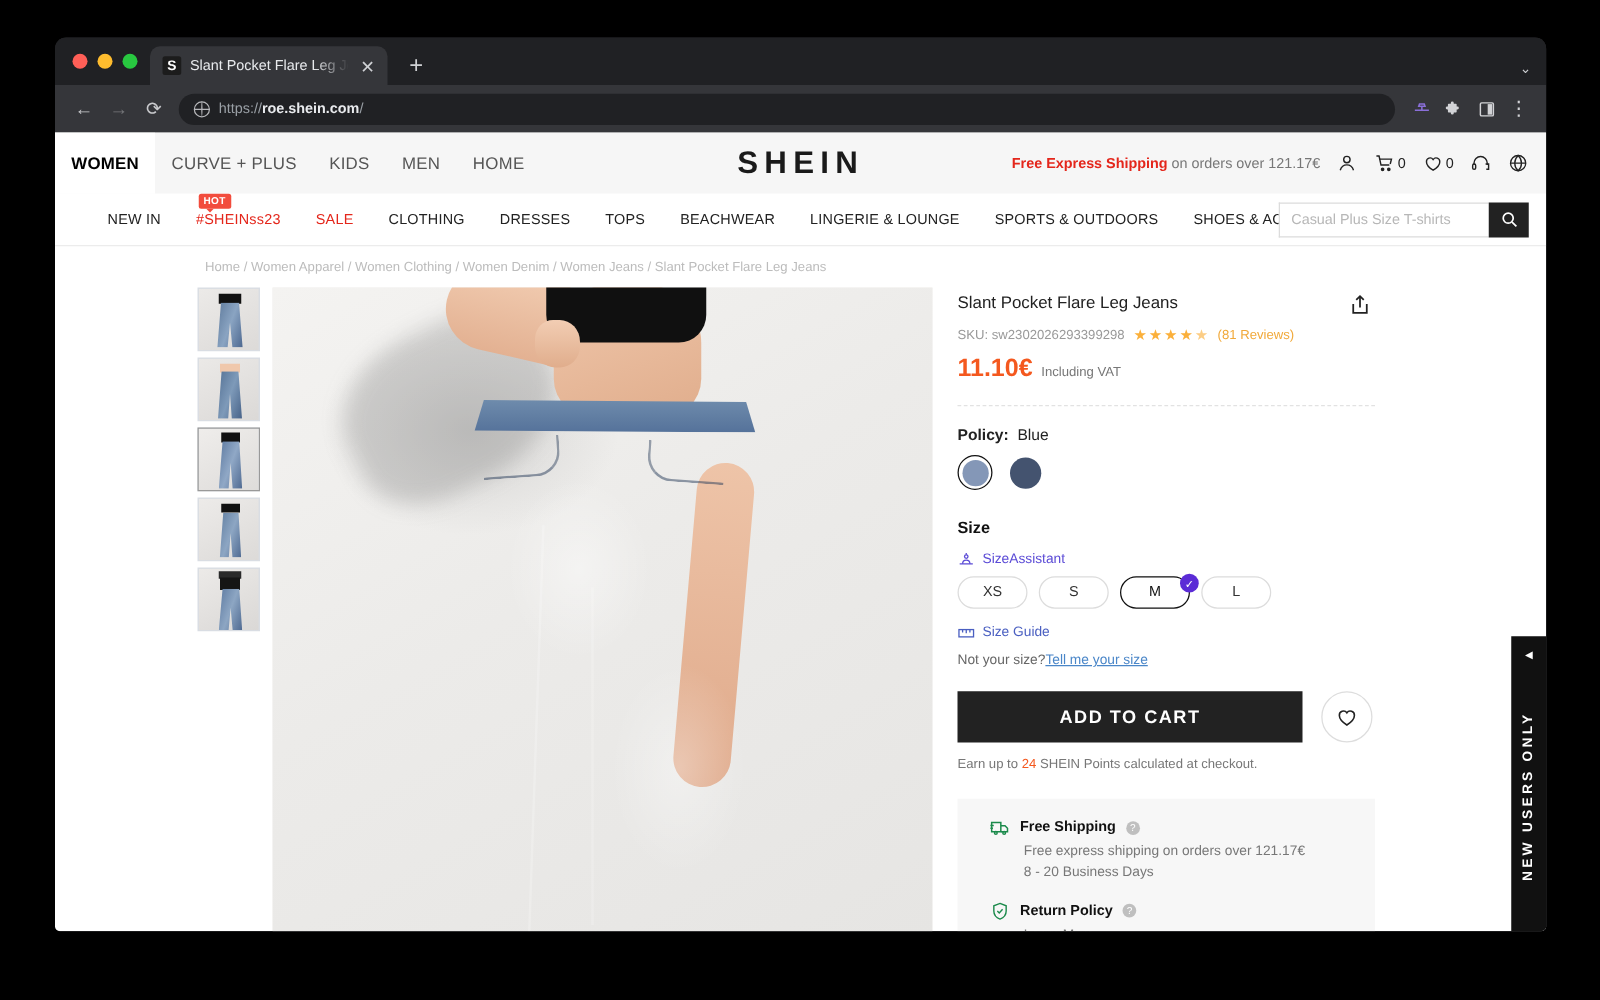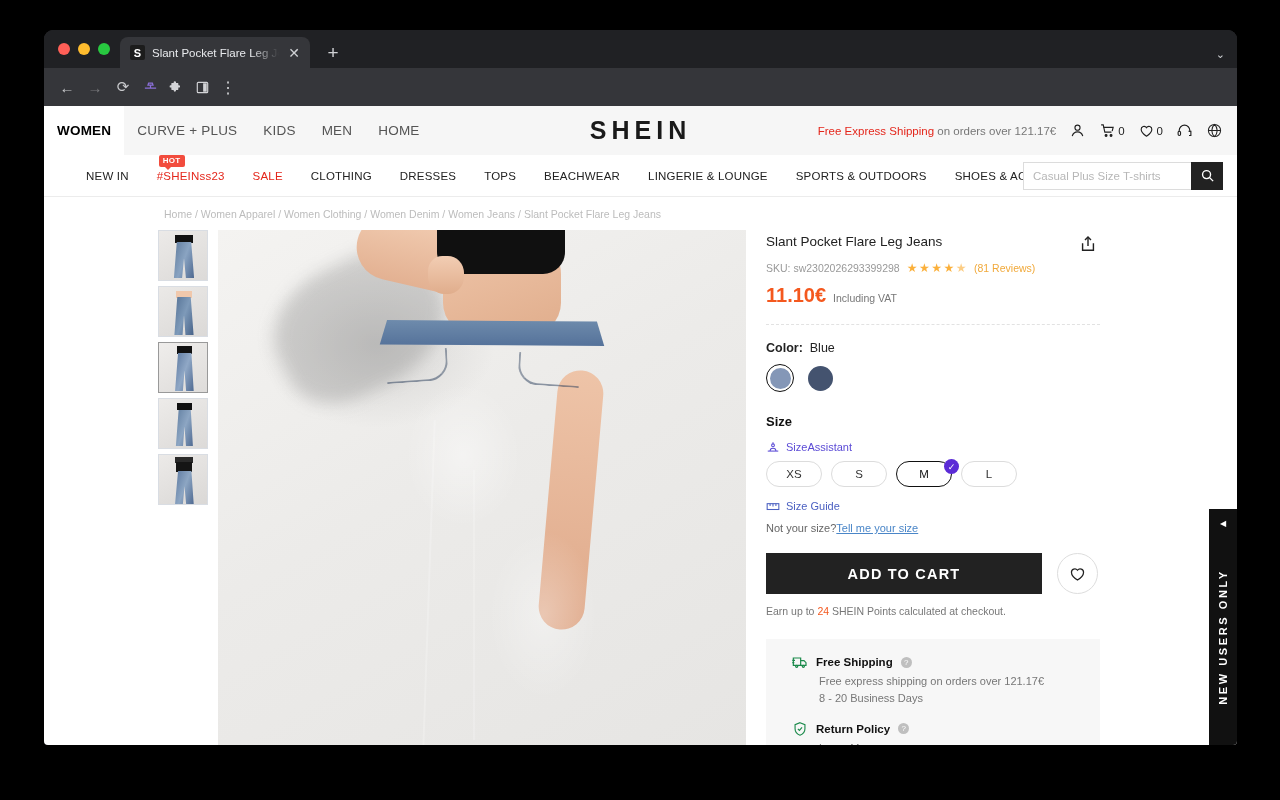--- a/index.html
+++ b/index.html
@@ -162,21 +162,21 @@
     font-weight: 700;
     letter-spacing: 5px;
     color: #1a1a1a;
     pointer-events: none;
   }
   .top-right {
     position: absolute; right: 14px;
     display: flex; align-items: center; gap: 13px;
   }
   .ship-note { font-size: 11.5px; color: #777; white-space: nowrap; }
-  .ship-note b { color: #e4261b; font-weight: 400; }
+  .ship-note b { color: #e4261b; font-weight: 700; }
   .hicon { display:flex; align-items:center; gap:2px; color:#222; }
   .hicon .cnt { font-size: 11.5px; color: #222; }
 
   
   .site-nav {
     height: 42px;
     background: #fff;
     border-bottom: 1px solid #ececec;
     display: flex;
     align-items: center;
@@ -430,20 +430,24 @@
       <div class="tab-close">✕</div>
     </div>
     <div class="newtab">+</div>
     <div class="tabstrip-right">⌄</div>
   </div>
 
   <div class="toolbar">
     <div class="nav-btn">←</div>
     <div class="nav-btn dim">→</div>
     <div class="nav-btn">⟳</div>
+    <div class="omnibox">
+      <div class="globe"></div>
+      <div class="url"><span>https://</span><b>roe.shein.com</b><span>/</span></div>
+    </div>
     <div class="tb-icon">
       <svg width="15" height="15" viewBox="0 0 24 24" fill="none" stroke="#8a6fd8" stroke-width="2">
         <path d="M3 13h18M12 13V8M8 8h8l-1-3H9z"></path>
       </svg>
     </div>
     <div class="tb-icon">
       <svg width="14" height="14" viewBox="0 0 24 24" fill="#d2d3d6">
         <path d="M10 2a2 2 0 0 1 2 2v1h3a1 1 0 0 1 1 1v3h1a2 2 0 1 1 0 4h-1v3a1 1 0 0 1-1 1h-3v1a2 2 0 1 1-4 0v-1H5a1 1 0 0 1-1-1v-3H3a2 2 0 1 1 0-4h1V6a1 1 0 0 1 1-1h3V4a2 2 0 0 1 2-2z"></path>
       </svg>
     </div>
@@ -627,21 +631,21 @@
           </div>
 
           <div class="price-row">
             <div class="price">11.10€</div>
             <div class="vat">Including VAT</div>
           </div>
 
           <div class="divider"></div>
 
           <div class="color-label">
-            <b>Color:</b>&nbsp;
+            <b>Policy:</b>&nbsp;
             <span>Blue</span>
           </div>
           <div class="swatches">
             <div class="sw-wrap sel">
               <div class="sw" style="background:#8497b7"></div>
             </div>
             <div class="sw-wrap">
               <div class="sw2" style="background:#44536f"></div>
             </div>
           </div>

